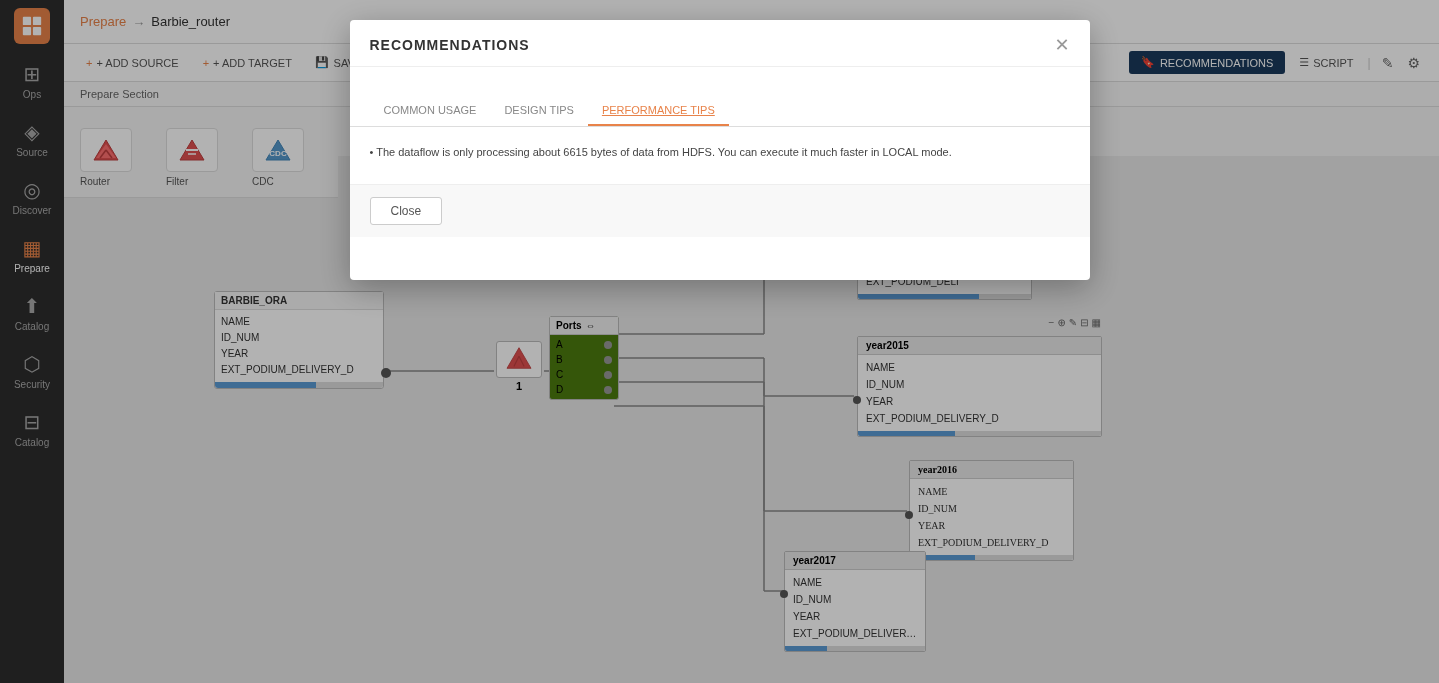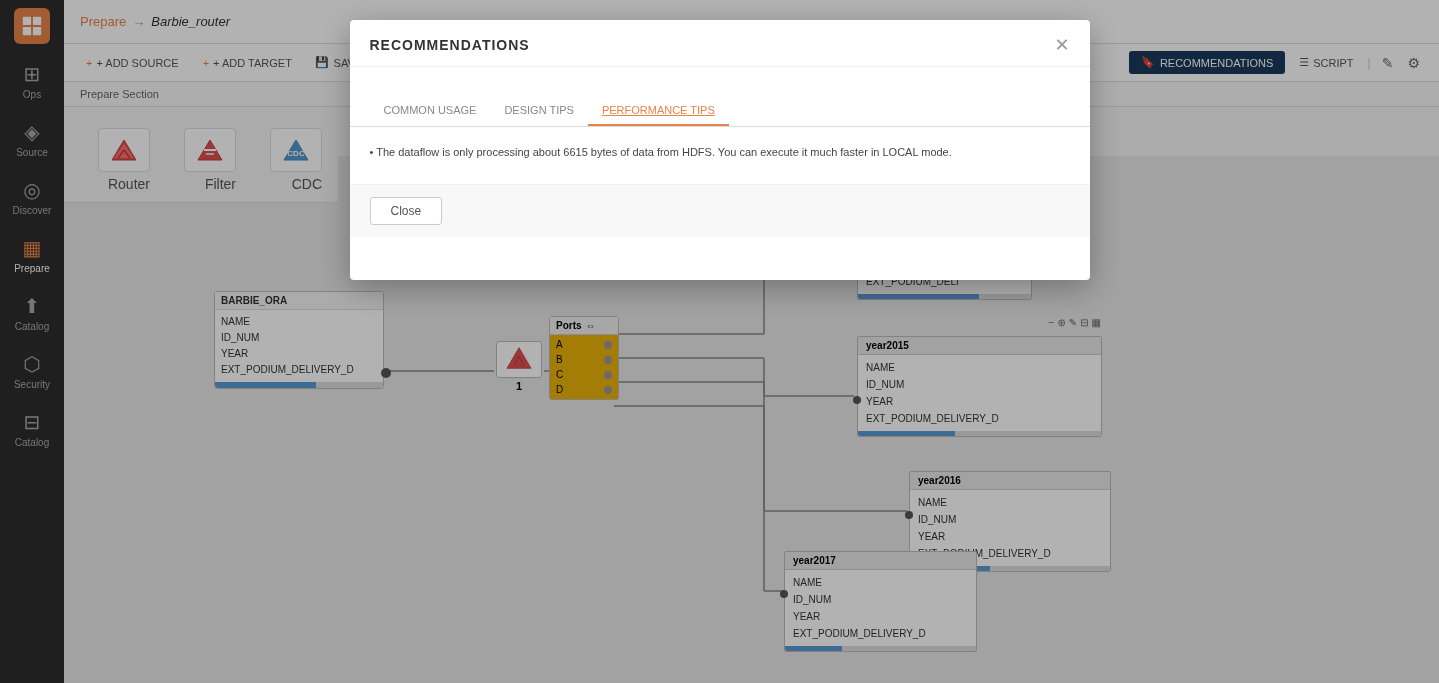--- a/index.html
+++ b/index.html
@@ -53,21 +53,21 @@
       border-bottom: 1px solid #ddd;
       display: flex;
       align-items: center;
       padding: 0 16px;
       gap: 8px;
     }
     .breadcrumb {
       display: flex; align-items: center; gap: 6px;
       font-size: 13px; color: #555;
     }
-    .breadcrumb .crumb-active { color: #333; font-weight: 500; font-style: italic; }
+    .breadcrumb .crumb-active { color: #333; font-weight: 500; }
 
     
     .tabs {
       display: flex;
       align-items: center;
       background: #fff;
       border-bottom: 1px solid #ddd;
       padding: 0 16px;
       height: 36px;
       gap: 0;
@@ -136,31 +136,31 @@
 
     
     .component-tray {
       display: flex;
       align-items: flex-start;
       padding: 10px 16px;
       gap: 16px;
       background: #f5f5f5;
     }
     .component-item {
-      display: flex; flex-direction: column; align-items: flex-end;
+      display: flex; flex-direction: column; align-items: flex-start;
       gap: 4px; cursor: pointer; width: 70px;
     }
     .component-icon {
       width: 52px; height: 44px;
       display: flex; align-items: center; justify-content: center;
       background: #fff;
       border: 1px solid #ddd;
       border-radius: 4px;
     }
-    .component-label { font-size: 14px; color: #555; text-align: center; }
+    .component-label { font-size: 10px; color: #555; text-align: center; }
 
     
     .canvas {
       position: absolute;
       left: 0; top: 156px;
       width: 1375px;
       height: calc(683px - 156px);
       background: #e8e8e8;
       overflow: hidden;
     }
@@ -185,21 +185,21 @@
       padding: 4px 6px;
       line-height: 1.6;
     }
     .node-footer {
       height: 6px;
       background: linear-gradient(to right, #5b9bd5 60%, #ddd 60%);
       border-radius: 0 0 3px 3px;
     }
     .router-ports {
       position: absolute;
-      background: #eab308;
+      background: #4d7c0f;
       border: 1px solid #bbb;
       border-radius: 3px;
       font-size: 10px;
     }
 
     
     .connector-svg {
       position: absolute;
       left: 0; top: 0;
       width: 100%; height: 100%;
@@ -541,34 +541,34 @@
         <div>NAME</div>
         <div>ID_NUM</div>
         <div>YEAR</div>
         <div style="overflow:hidden;text-overflow:ellipsis;white-space:nowrap;">EXT_PODIUM_DELIVERY_D</div>
       </div>
       <div class="year-node-footer" style="background:linear-gradient(to right,#5b9bd5 40%,#ddd 40%);"></div>
     </div>
 
     <div style="position:absolute;left:789px;top:240px;width:8px;height:8px;background:#555;border-radius:50%;"></div>
 
-    <div class="year-node" style="left:845px;top:315px;width:202px;">
+    <div class="year-node" style="left:845px;top:304px;width:165px;font-family:Liberation Serif, serif;">
       <div class="year-node-header">year2016</div>
       <div class="year-node-body">
         <div>NAME</div>
         <div>ID_NUM</div>
         <div style="overflow:hidden;text-overflow:ellipsis;white-space:nowrap;">YEAR</div>
         <div style="overflow:hidden;text-overflow:ellipsis;white-space:nowrap;">EXT_PODIUM_DELIVERY_D</div>
       </div>
       <div class="year-node-footer" style="background:linear-gradient(to right,#5b9bd5 40%,#ddd 40%);"></div>
     </div>
 
     <div style="position:absolute;left:841px;top:355px;width:8px;height:8px;background:#555;border-radius:50%;"></div>
 
-    <div class="year-node" style="left:720px;top:395px;width:193px;">
+    <div class="year-node" style="left:720px;top:395px;width:142px;">
       <div class="year-node-header">year2017</div>
       <div class="year-node-body">
         <div>NAME</div>
         <div>ID_NUM</div>
         <div>YEAR</div>
         <div style="overflow:hidden;text-overflow:ellipsis;white-space:nowrap;">EXT_PODIUM_DELIVERY_D</div>
       </div>
       <div class="year-node-footer" style="background:linear-gradient(to right,#5b9bd5 30%,#ddd 30%);"></div>
     </div>
 

